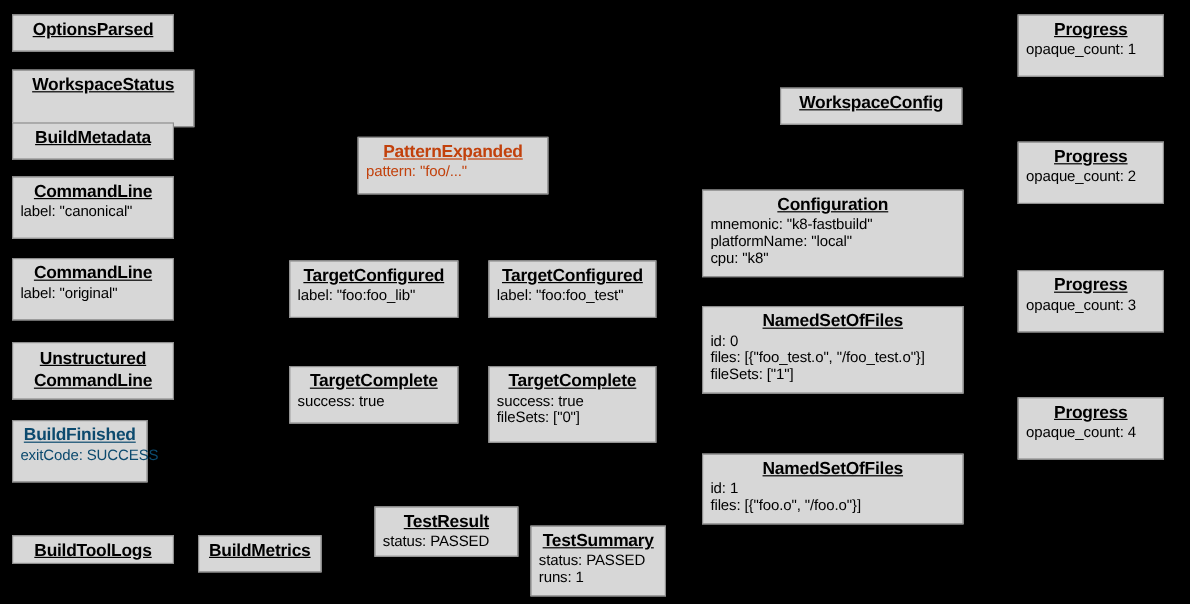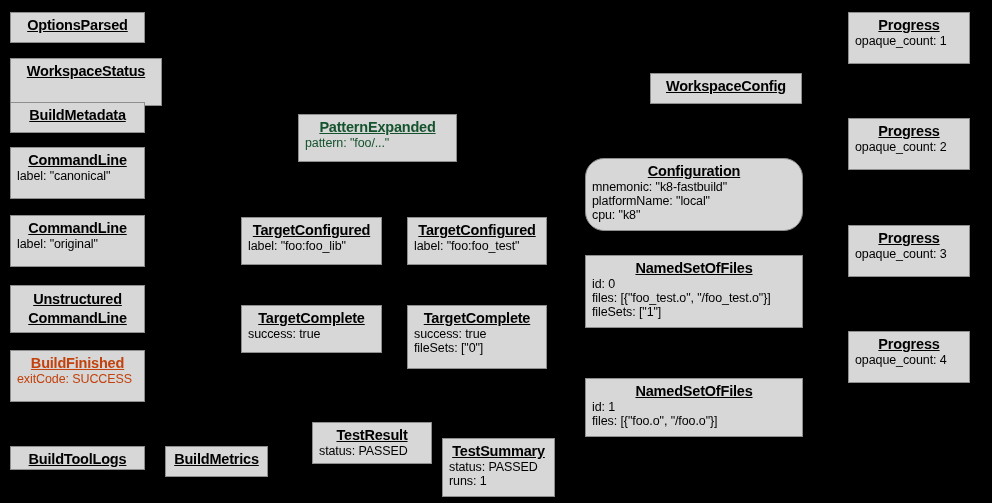--- a/index.html
+++ b/index.html
@@ -77,35 +77,35 @@
       <span class="node-title">CommandLine</span>
       <span class="node-fields">
         <span class="node-field">label: "original"</span>
       </span>
     </div>
     <div class="node" style="left: 10px; top: 285px; width: 135px; height: 48px; background: rgb(215, 215, 215); border-color: rgb(142, 142, 142); color: rgb(0, 0, 0);">
       <span class="node-title two-line">Unstructured
 CommandLine</span>
       <span class="node-fields"></span>
     </div>
-    <div class="node" style="left: 10px; top: 350px; width: 135px; height: 52px; background: rgb(215, 215, 215); border-color: rgb(142, 142, 142); color: #c2410c;">
+    <div class="node" style="left: 10px; top: 350px; width: 113px; height: 52px; background: rgb(215, 215, 215); border-color: rgb(142, 142, 142); color: #0c4a6e;">
       <span class="node-title">BuildFinished</span>
       <span class="node-fields">
         <span class="node-field">exitCode: SUCCESS</span>
       </span>
     </div>
     <div class="node" style="left: 10px; top: 446px; width: 135px; height: 24px; background: rgb(215, 215, 215); border-color: rgb(142, 142, 142); color: rgb(0, 0, 0);">
       <span class="node-title">BuildToolLogs</span>
       <span class="node-fields"></span>
     </div>
     <div class="node" style="left: 165px; top: 446px; width: 103px; height: 31px; background: rgb(215, 215, 215); border-color: rgb(142, 142, 142); color: rgb(0, 0, 0);">
       <span class="node-title">BuildMetrics</span>
       <span class="node-fields"></span>
     </div>
-    <div class="node" style="left: 298px; top: 114px; width: 159px; height: 48px; background: rgb(215, 215, 215); border-color: rgb(142, 142, 142); color: #14532d;">
+    <div class="node" style="left: 298px; top: 114px; width: 159px; height: 48px; background: rgb(215, 215, 215); border-color: rgb(142, 142, 142); color: #c2410c;">
       <span class="node-title">PatternExpanded</span>
       <span class="node-fields">
         <span class="node-field">pattern: "foo/..."</span>
       </span>
     </div>
     <div class="node" style="left: 241px; top: 217px; width: 141px; height: 48px; background: rgb(215, 215, 215); border-color: rgb(142, 142, 142); color: rgb(0, 0, 0);">
       <span class="node-title">TargetConfigured</span>
       <span class="node-fields">
         <span class="node-field">label: "foo:foo_lib"</span>
       </span>
@@ -139,21 +139,21 @@
       <span class="node-title">TestSummary</span>
       <span class="node-fields">
         <span class="node-field">status: PASSED</span>
         <span class="node-field">runs: 1</span>
       </span>
     </div>
     <div class="node" style="left: 650px; top: 73px; width: 152px; height: 31px; background: rgb(215, 215, 215); border-color: rgb(142, 142, 142); color: rgb(0, 0, 0);">
       <span class="node-title">WorkspaceConfig</span>
       <span class="node-fields"></span>
     </div>
-    <div class="node" style="left: 585px; top: 158px; width: 218px; height: 73px; background: rgb(215, 215, 215); border-color: rgb(142, 142, 142); color: rgb(0, 0, 0); border-radius: 19px;">
+    <div class="node" style="left: 585px; top: 158px; width: 218px; height: 73px; background: rgb(215, 215, 215); border-color: rgb(142, 142, 142); color: rgb(0, 0, 0);">
       <span class="node-title">Configuration</span>
       <span class="node-fields">
         <span class="node-field">mnemonic: "k8-fastbuild"</span>
         <span class="node-field">platformName: "local"</span>
         <span class="node-field">cpu: "k8"</span>
       </span>
     </div>
     <div class="node" style="left: 585px; top: 255px; width: 218px; height: 73px; background: rgb(215, 215, 215); border-color: rgb(142, 142, 142); color: rgb(0, 0, 0);">
       <span class="node-title">NamedSetOfFiles</span>
       <span class="node-fields">

